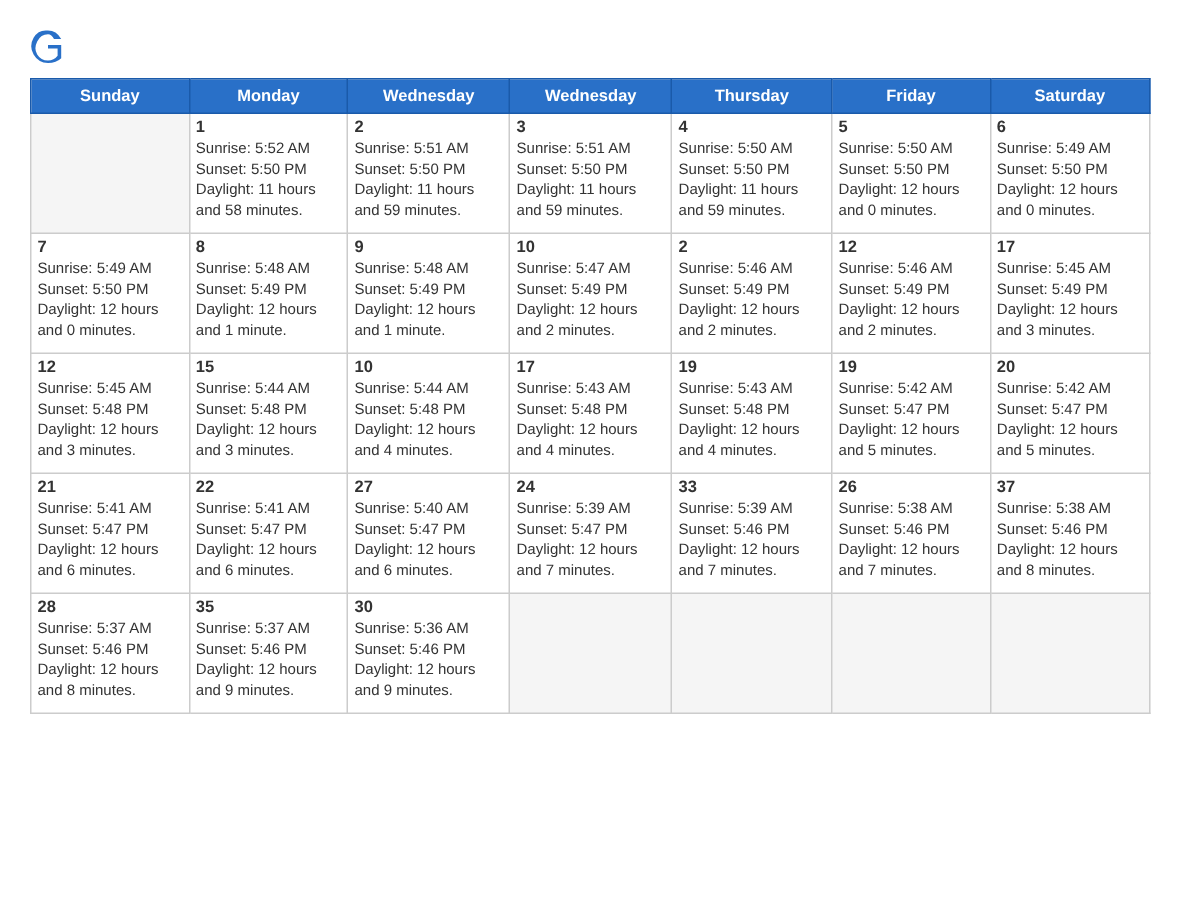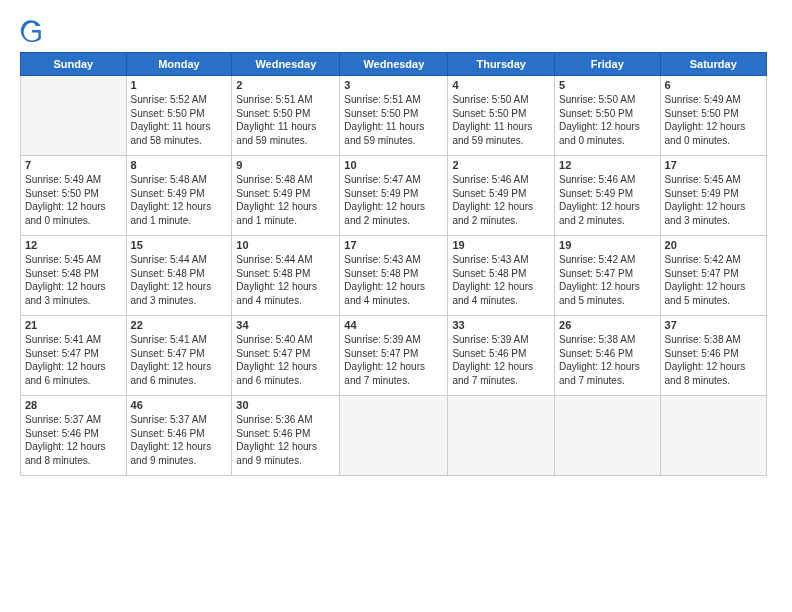--- a/index.html
+++ b/index.html
@@ -215,25 +215,25 @@
         <tr>
           <td>
             <span class="day-num">21</span>
             <div class="day-info">Sunrise: 5:41 AM<br>Sunset: 5:47 PM<br>Daylight: 12 hours<br>and 6 minutes.</div>
           </td>
           <td>
             <span class="day-num">22</span>
             <div class="day-info">Sunrise: 5:41 AM<br>Sunset: 5:47 PM<br>Daylight: 12 hours<br>and 6 minutes.</div>
           </td>
           <td>
-            <span class="day-num">34</span>
+            <span class="day-num">27</span>
             <div class="day-info">Sunrise: 5:40 AM<br>Sunset: 5:47 PM<br>Daylight: 12 hours<br>and 6 minutes.</div>
           </td>
           <td>
-            <span class="day-num">44</span>
+            <span class="day-num">24</span>
             <div class="day-info">Sunrise: 5:39 AM<br>Sunset: 5:47 PM<br>Daylight: 12 hours<br>and 7 minutes.</div>
           </td>
           <td>
             <span class="day-num">33</span>
             <div class="day-info">Sunrise: 5:39 AM<br>Sunset: 5:46 PM<br>Daylight: 12 hours<br>and 7 minutes.</div>
           </td>
           <td>
             <span class="day-num">26</span>
             <div class="day-info">Sunrise: 5:38 AM<br>Sunset: 5:46 PM<br>Daylight: 12 hours<br>and 7 minutes.</div>
           </td>
@@ -241,21 +241,21 @@
             <span class="day-num">37</span>
             <div class="day-info">Sunrise: 5:38 AM<br>Sunset: 5:46 PM<br>Daylight: 12 hours<br>and 8 minutes.</div>
           </td>
         </tr>
         <tr class="last-row">
           <td>
             <span class="day-num">28</span>
             <div class="day-info">Sunrise: 5:37 AM<br>Sunset: 5:46 PM<br>Daylight: 12 hours<br>and 8 minutes.</div>
           </td>
           <td>
-            <span class="day-num">46</span>
+            <span class="day-num">35</span>
             <div class="day-info">Sunrise: 5:37 AM<br>Sunset: 5:46 PM<br>Daylight: 12 hours<br>and 9 minutes.</div>
           </td>
           <td>
             <span class="day-num">30</span>
             <div class="day-info">Sunrise: 5:36 AM<br>Sunset: 5:46 PM<br>Daylight: 12 hours<br>and 9 minutes.</div>
           </td>
           <td class="empty"></td>
           <td class="empty"></td>
           <td class="empty"></td>
           <td class="empty"></td>

